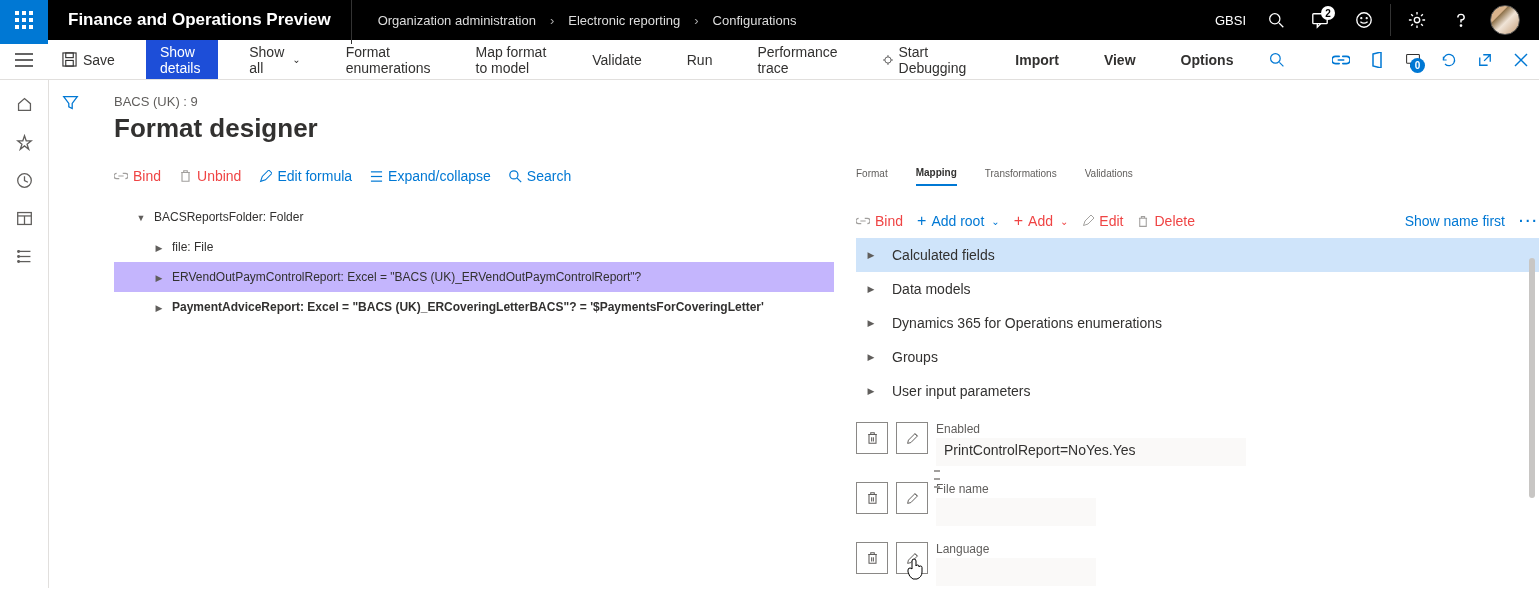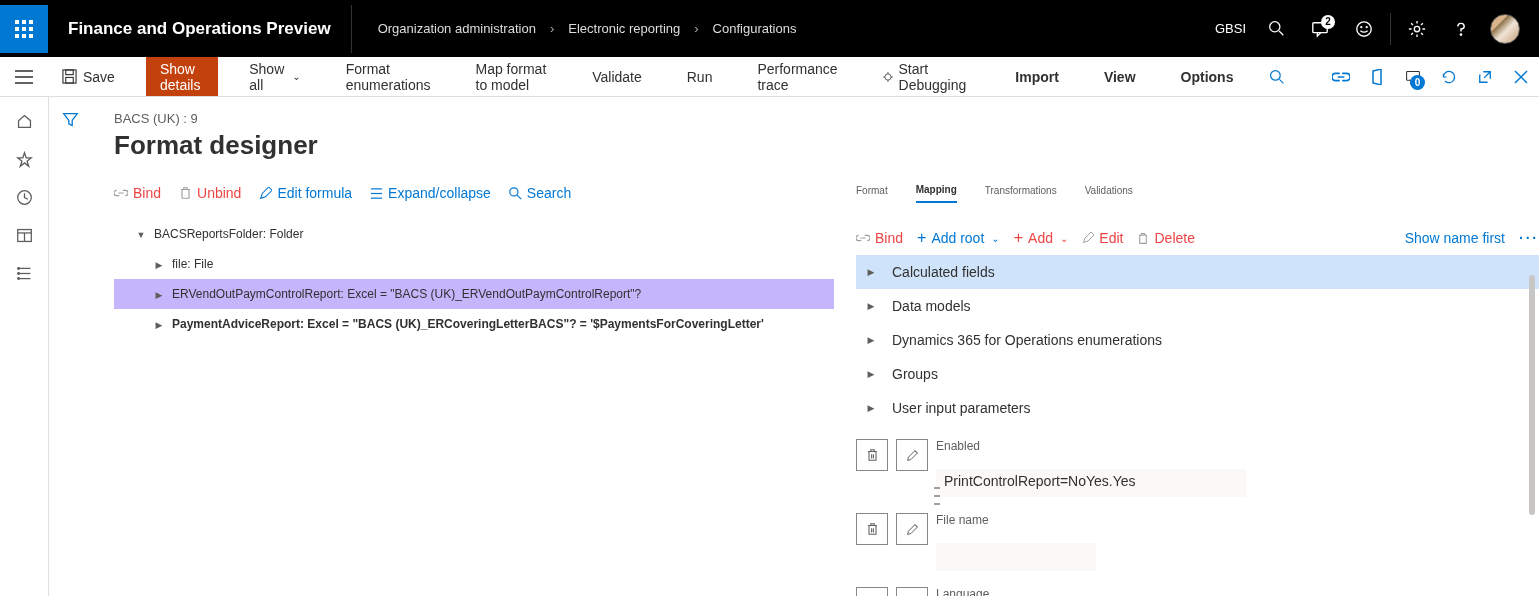--- a/index.html
+++ b/index.html
@@ -1,40 +1,40 @@
 <!DOCTYPE html>
 <html><head>
 <meta charset="utf-8">
 <style>
   * { box-sizing: border-box; margin: 0; padding: 0; }
   body { font-family: "Segoe UI", Arial, sans-serif; font-size: 14px; color: #323130; background: #fff; width: 1539px; height: 596px; overflow: hidden; }
   
   
-  .topbar { display: flex; align-items: center; height: 57px; background: #000; color: #fff; }
+  .topbar { display: flex; align-items: center; height: 40px; background: #000; color: #fff; }
   .waffle { width: 48px; height: 48px; background: #0078d4; display: flex; align-items: center; justify-content: center; }
   .waffle svg { width: 18px; height: 18px; }
   .app-title { font-size: 17px; font-weight: 600; padding: 0 20px; }
   .topbar-divider { width: 1px; height: 48px; background: #333; margin: 0 6px 0 0; }
   .breadcrumbs { display: flex; align-items: center; gap: 14px; font-size: 13px; color: #ddd; padding-left: 20px; }
   .breadcrumbs .chevron { color: #aaa; }
   .topbar-spacer { flex: 1; }
   .topbar-right { display: flex; align-items: center; gap: 0; padding-right: 12px; }
   .tb-item { width: 44px; height: 48px; display: flex; align-items: center; justify-content: center; position: relative; cursor: pointer; }
   .tb-user { font-size: 13px; margin-right: 8px; }
   .bell-badge { position: absolute; top: 10px; right: 7px; background: #fff; color: #000; border-radius: 50%; font-size: 10px; width: 14px; height: 14px; display: flex; align-items: center; justify-content: center; font-weight: 600; }
   .avatar { width: 30px; height: 30px; border-radius: 50%; background: linear-gradient(135deg,#d9b38c 30%,#8b6f47 31%,#f0e4d7 55%,#c49e78); border:1px solid #555; }
   .chat-badge-blue { position:absolute; top:6px; right:6px; background:#0078d4; color:#fff; border-radius:50%; font-size:10px; width:15px; height:15px; display:flex; align-items:center; justify-content:center; font-weight:600;}
   
   
   .app-row { display: flex; height: 40px; border-bottom: 1px solid #e1dfdd; }
   .hamburger { width: 48px; display: flex; align-items: center; justify-content: center; border-right: none; cursor: pointer; }
   .commandbar { display: flex; align-items: stretch; flex: 1; gap: 17px; }
   .cmd-btn { display: flex; align-items: center; gap: 6px; padding: 0 14px; font-size: 14px; color: #323130; cursor: pointer; }
   .cmd-btn.save { color: #323130; }
-  .cmd-btn.primary { background: #c2410c; color: #fff; }
+  .cmd-btn.primary { background: #1d4ed8; color: #fff; }
   .cmd-btn.bold { font-weight: 600; }
   .cmd-btn .chev { font-size: 10px; margin-left: 2px; }
   .cmd-spacer { flex: 1; }
   .cmd-icons { display: flex; align-items: center; }
   .cmd-icon-btn { width: 36px; display: flex; align-items: center; justify-content: center; cursor: pointer; position:relative;}
   
   
   .main-row { display: flex; height: calc(596px - 48px - 40px); }
   .left-rail { width: 48px; border-right: none; display: flex; flex-direction: column; align-items: center; gap: 18px; padding-top: 14px; }
   .rail-icon { width: 20px; height: 20px; display: flex; align-items: center; justify-content: center; color: #605e5c; cursor: pointer; }
@@ -79,21 +79,21 @@
   .map-tree { margin-top:0; }
   .map-row { display:flex; align-items:center; height:34px; padding-left:8px;}
   .map-row.selected { background:#cfe4fa;}
   .map-row .arrow{ width:14px; display:inline-block; font-size:9px; color:#605e5c; cursor:pointer; text-align:center;}
   .map-row .arrow::before{content:"▶";}
   .map-row .label{margin-left:14px;}
   
   .prop-list { margin-top:14px; display:flex; flex-direction:column; gap:16px; padding-right:40px;}
   .prop-row { display:flex; align-items:flex-start; gap:8px; }
   .sq-btn { width:32px; height:32px; border:1px solid #8a8886; display:flex; align-items:center; justify-content:center; background:#fff; cursor:pointer; color:#605e5c;}
-  .prop-fields { display:flex; flex-direction:column; gap:16px; flex:1;}
+  .prop-fields { display:flex; flex-direction:column; gap:2px; flex:1;}
   .prop-label { font-size:12px; color:#605e5c; }
   .prop-input { height:28px; background:#faf9f8; padding:4px 8px; font-size:14px; width:310px; border:none;}
   .prop-input.short{width:160px;}
   
   .right-scrollbar { position:absolute; right:4px; top:100px; width:6px; height:240px; background:#c8c6c4; border-radius:3px;}
   .splitter { position:absolute; left:842px; top:390px; width:6px; height:18px; display:flex; flex-direction:column; justify-content:space-between;}
   .splitter div{height:2px; background:#a19f9d;}
   
   .cursor-hand { position:absolute; pointer-events:none;}
   

